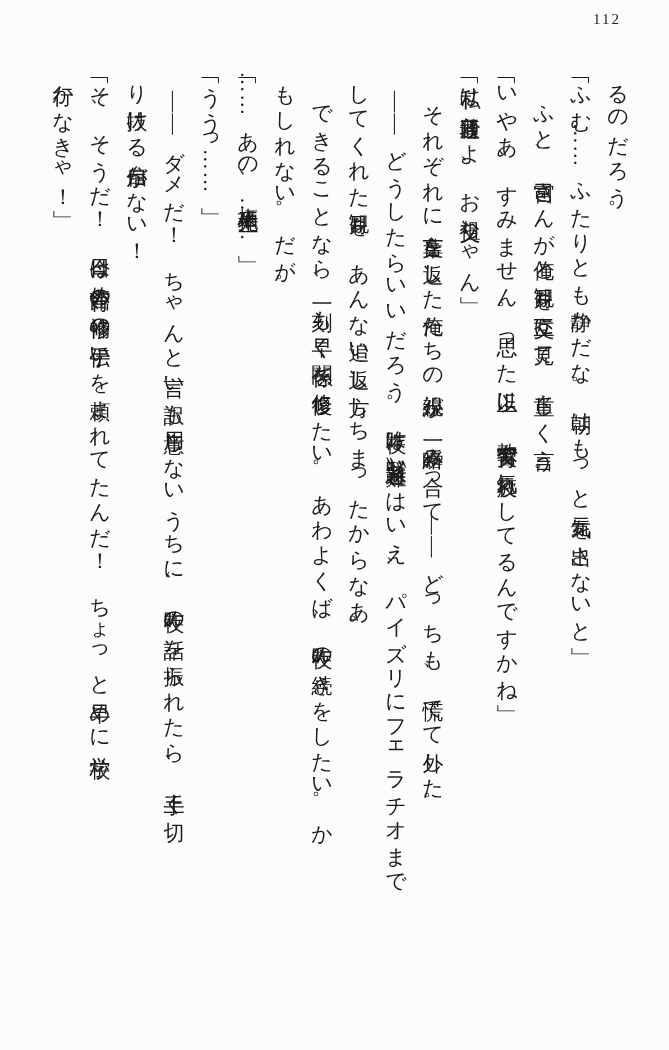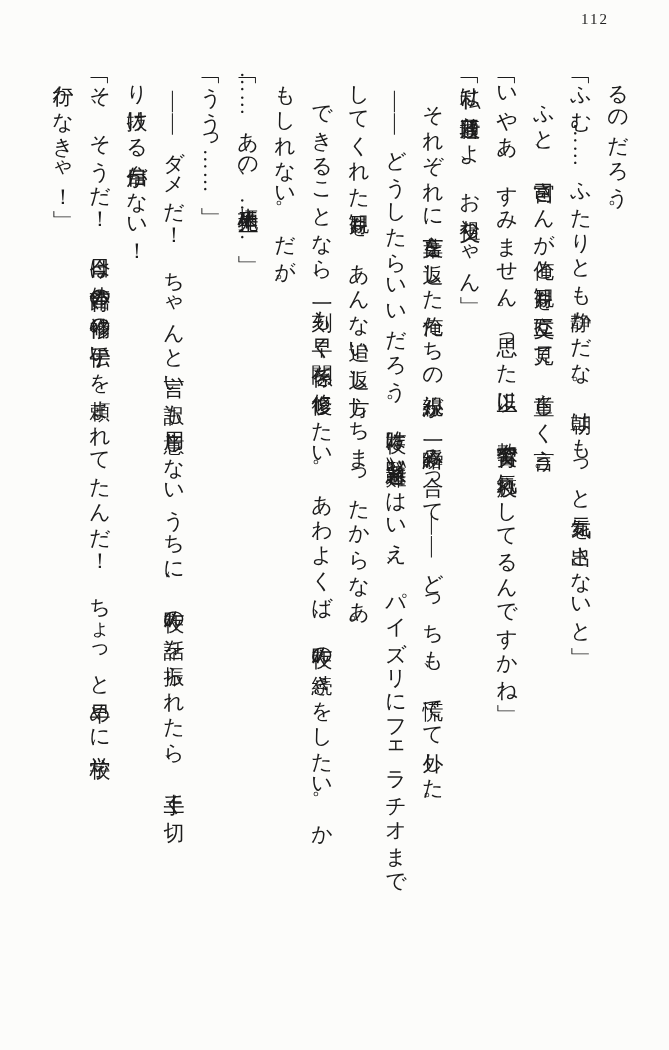--- a/index.html
+++ b/index.html
@@ -16,21 +16,21 @@
     position: relative;
     width: 669px;
     height: 1050px;
     background: #fcfcfa;
     font-family: "Liberation Serif", "DejaVu Serif", serif;
     color: #1b1b1b;
   }
   .pageno {
     position: absolute;
     top: 11px;
-    left: 581px;
+    left: 593px;
     font-size: 15px;
     letter-spacing: 2px;
     color: #222;
   }
   .text-body {
     position: absolute;
     top: 70px;
     right: 33px;
     height: 932px;
     writing-mode: vertical-rl;

